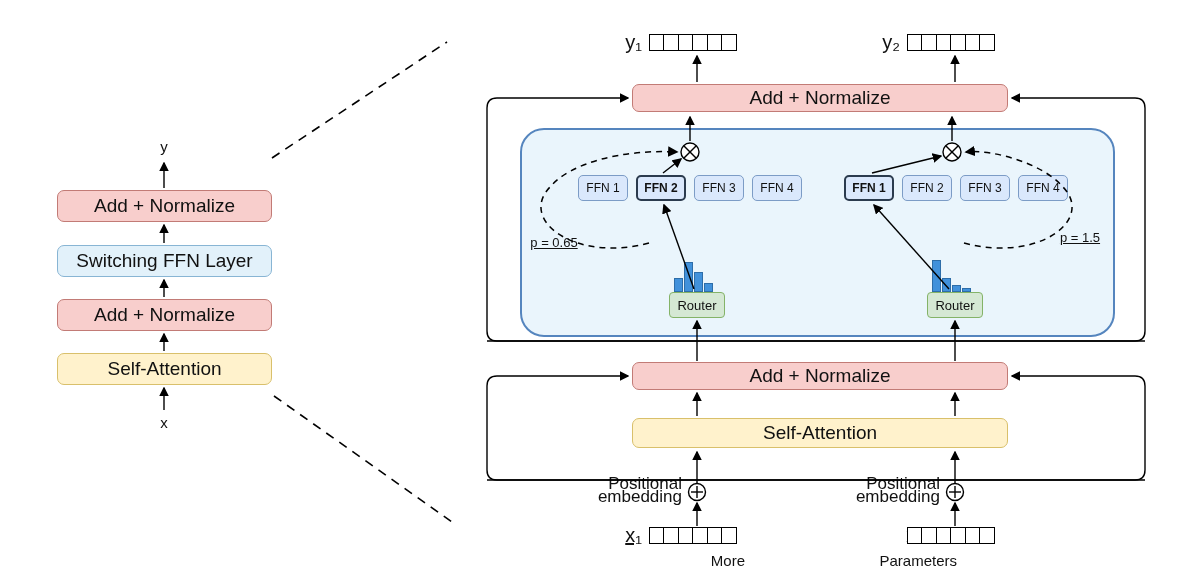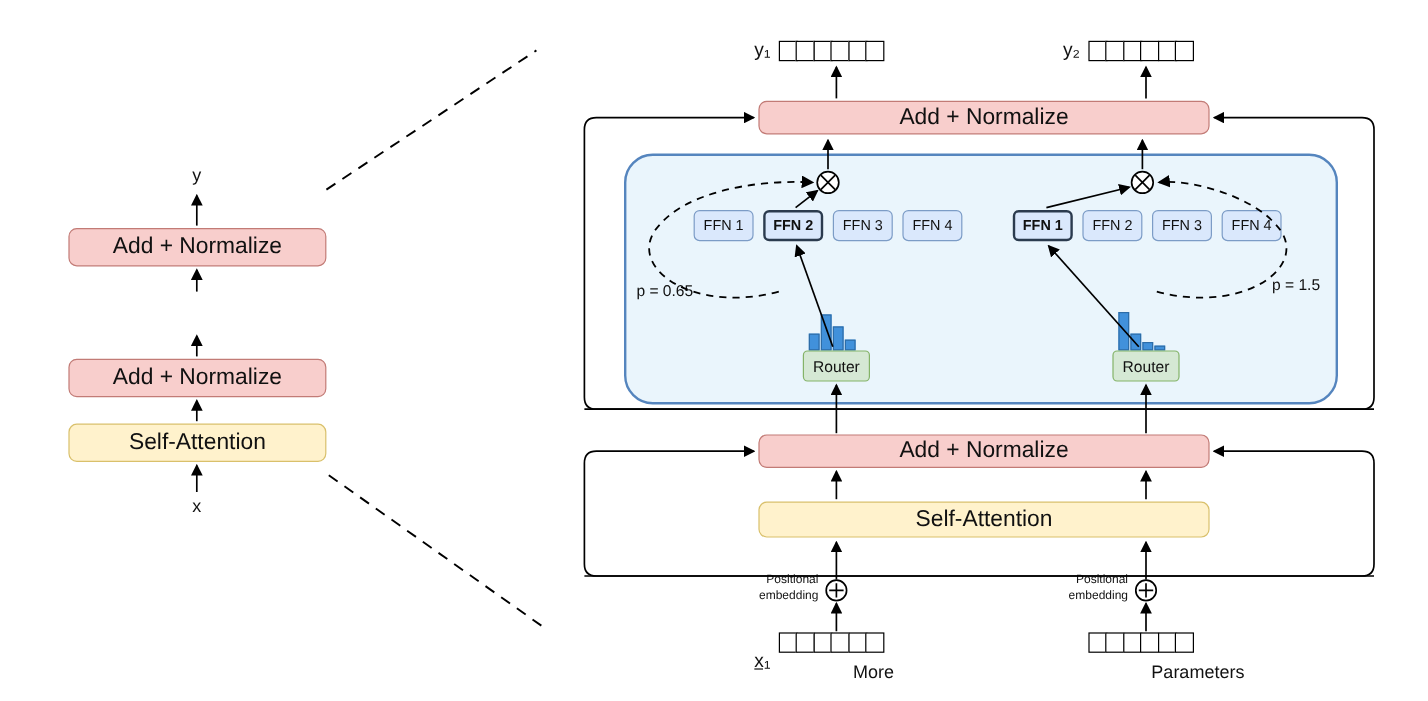--- a/index.html
+++ b/index.html
@@ -30,33 +30,34 @@
     position:absolute;width:56px;height:26px;display:flex;align-items:center;justify-content:center;
     font-size:13px;background:var(--green_fill);border:1.3px solid var(--green_border);
     border-radius:4px;z-index:2;box-sizing:border-box;
   }
   .tokgrid{position:absolute;display:flex;z-index:2;}
   .cell{width:16px;height:17px;background:#fff;border:1.6px solid #000;box-sizing:border-box;margin-left:-1.6px;}
   .cell:first-child{margin-left:0;}
   .hist{position:absolute;display:flex;align-items:flex-end;gap:1px;z-index:2;height:32px;}
   .bar{width:9px;background:var(--bar_fill);border:1px solid var(--bar_border);box-sizing:border-box;}
   .lbl{position:absolute;z-index:2;}
-  .sub{font-size:16px;height:17px;display:flex;align-items:center;justify-content:flex-end;}
+  .sub{font-size:20px;height:17px;display:flex;align-items:center;justify-content:flex-end;}
   .word{font-size:15px;text-align:right;}
-  .plabel{font-size:13px;text-align:center;}
-  .pos{font-size:10px;line-height:13px;text-align:right;}
+  .plabel{font-size:13px;text-align:center;text-decoration:underline;}
+  .pos{font-size:17px;line-height:13px;text-align:right;}
   svg.overlay{position:absolute;left:0;top:0;z-index:3;pointer-events:none;}
 </style>
 </head>
 <body>
 
 <div id="stage">
 
   <div class="lbl" style="left:154px;top:138px;width:20px;text-align:center;font-size:15px;">y</div>
   <div class="box red" style="left:57px;top:190px;width:215px;height:32px;">Add + Normalize</div>
+  <div class="box cyan" style="left:57px;top:245px;width:215px;height:32px;">Switching FFN Layer</div>
   <div class="box red" style="left:57px;top:299px;width:215px;height:32px;">Add + Normalize</div>
   <div class="box yellow" style="left:57px;top:353px;width:215px;height:32px;">Self-Attention</div>
   <div class="lbl" style="left:154px;top:414px;width:20px;text-align:center;font-size:15px;">x</div>
 
   <div class="lbl sub" style="left:604px;top:34px;width:38px;">y₁</div>
   <div class="tokgrid" style="left:649px;top:34px;">
       <span class="cell"></span>
       <span class="cell"></span>
       <span class="cell"></span>
       <span class="cell"></span>
@@ -108,40 +109,40 @@
 
   <div class="lbl pos" style="left:596px;top:477px;width:86px;">
     <span>Positional</span><br>
     <span>embedding</span>
   </div>
   <div class="lbl pos" style="left:854px;top:477px;width:86px;">
     <span>Positional</span><br>
     <span>embedding</span>
   </div>
 
-  <div class="lbl sub" style="left:604px;top:543px;width:38px;text-decoration:underline;">x₁</div>
+  <div class="lbl sub" style="left:604px;top:527px;width:38px;text-decoration:underline;">x₁</div>
   <div class="tokgrid" style="left:649px;top:527px;">
       <span class="cell"></span>
       <span class="cell"></span>
       <span class="cell"></span>
       <span class="cell"></span>
       <span class="cell"></span>
       <span class="cell"></span>
     </div>
   <div class="lbl word" style="left:649px;top:552px;width:96px;">More</div>
   <div class="lbl sub" style="left:886px;top:527px;width:38px;">x₂</div>
   <div class="tokgrid" style="left:907px;top:527px;">
       <span class="cell"></span>
       <span class="cell"></span>
       <span class="cell"></span>
       <span class="cell"></span>
       <span class="cell"></span>
       <span class="cell"></span>
     </div>
-  <div class="lbl word" style="left:941px;top:552px;width:96px;">Parameters</div>
+  <div class="lbl word" style="left:861px;top:552px;width:96px;">Parameters</div>
 
   <svg class="overlay" width="1190" height="584" viewBox="0 0 1190 584">
     <defs>
       <marker id="arr" viewBox="0 0 10 10" refX="8.5" refY="5" markerWidth="7" markerHeight="7" orient="auto-start-reverse">
         <path d="M0,0 L10,5 L0,10 z" fill="#000"></path>
       </marker>
     </defs>
 
     <g stroke="#000" stroke-width="1.4" fill="none">
       <line x1="164" y1="188" x2="164" y2="163" marker-end="url(#arr)"></line>

